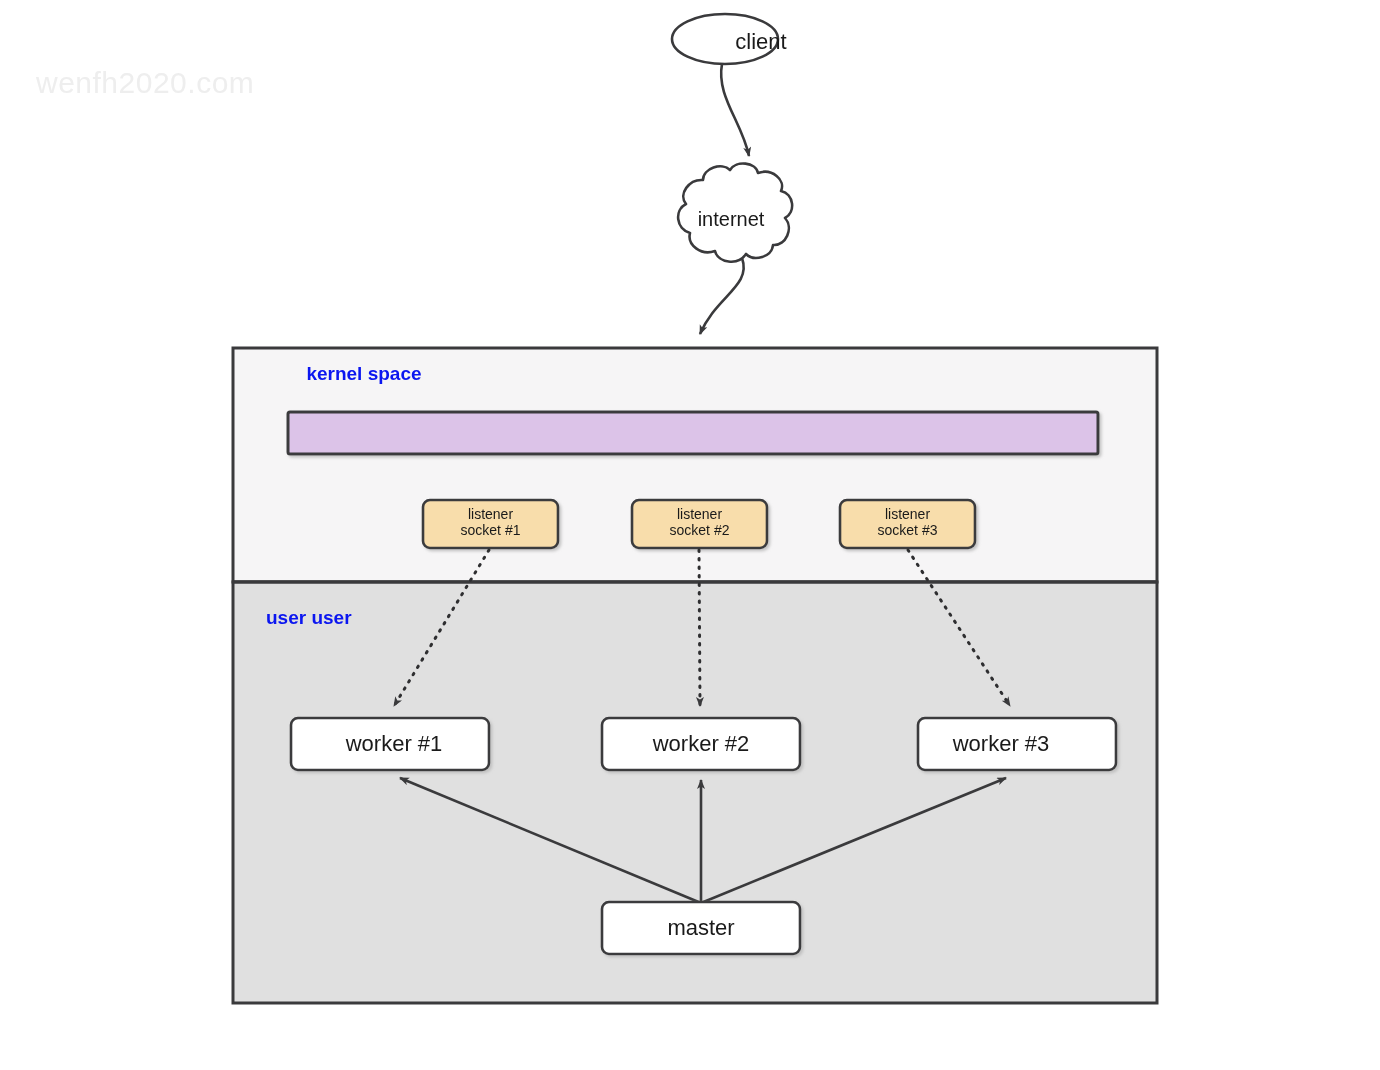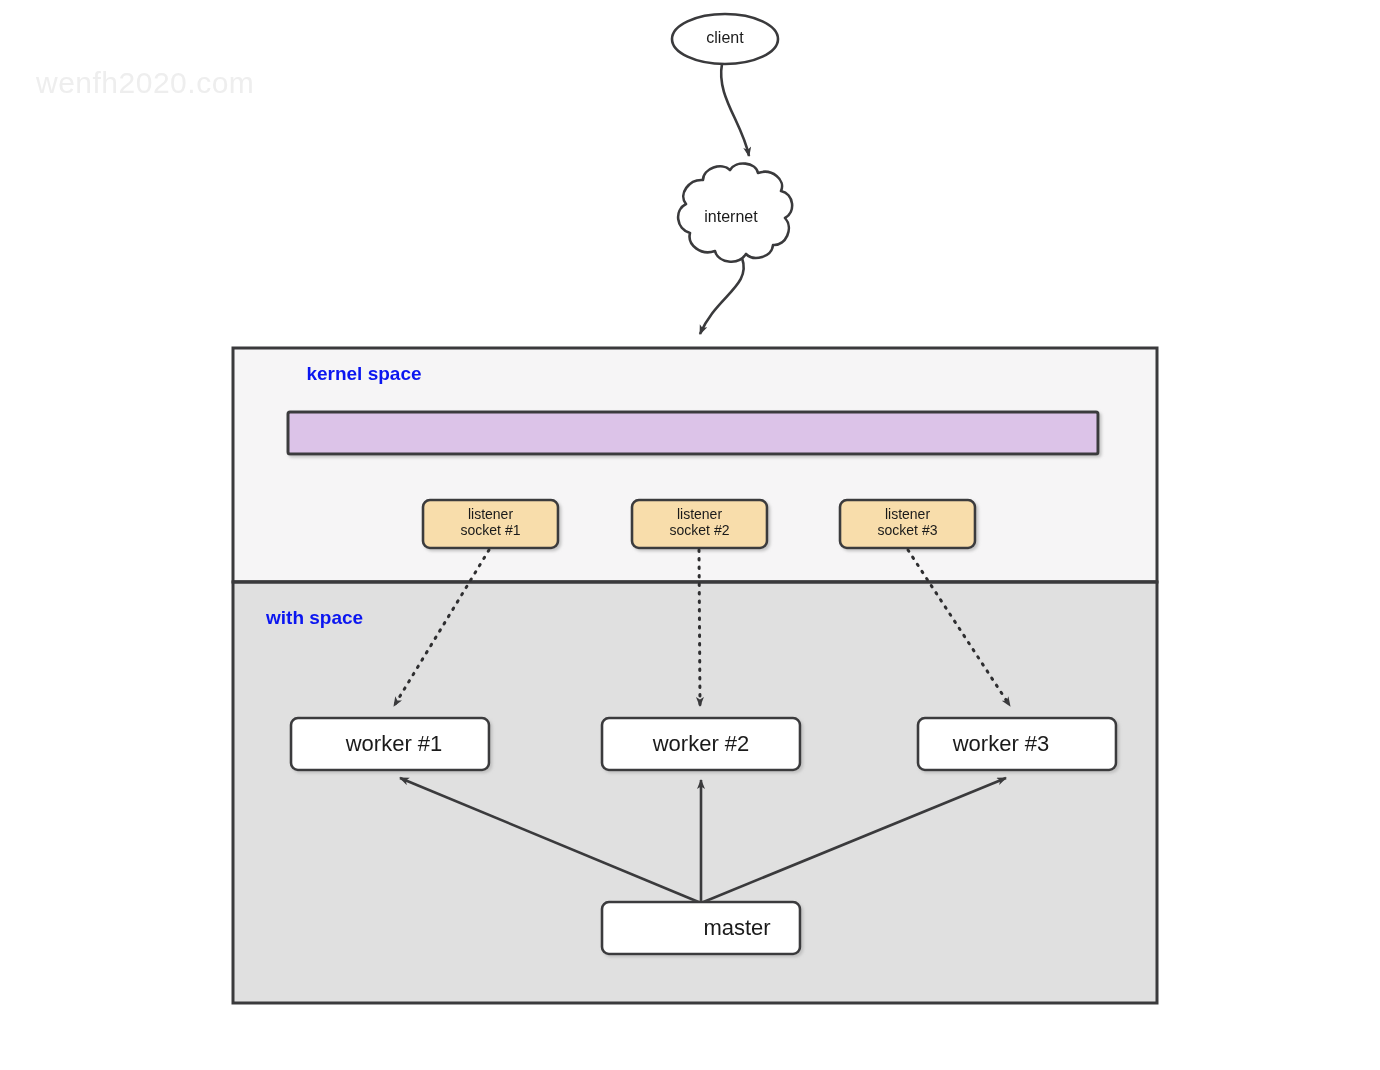--- a/index.html
+++ b/index.html
@@ -33,36 +33,36 @@
   }
   
   .lbl {
     position: absolute;
     text-align: center;
     color: #1a1a1a;
     font-family: "Liberation Sans", sans-serif;
     line-height: 1.15;
     pointer-events: none;
   }
-  .lbl-client   { left: 672px; top: 29px;  width: 106px; font-size: 16px; }
-  .lbl-internet { left: 676px; top: 208px; width: 110px; font-size: 16px; }
+  .lbl-client   { left: 672px; top: 29px;  width: 106px; font-size: 22px; padding-left: 36px; }
+  .lbl-internet { left: 676px; top: 208px; width: 110px; font-size: 20px; }
   .lbl-kernel   { left: 264px; top: 363px; width: 200px; font-size: 19px;
                   font-weight: bold; color: #0b16f0; text-align: center; }
   .lbl-reuse    { left: 598px; top: 364px; width: 330px; font-size: 20px;
                   font-weight: bold; color: #e8392a; text-align: left; }
   .lbl-user     { left: 266px; top: 607px; width: 200px; font-size: 19px;
                   font-weight: bold; color: #0b16f0; text-align: left; }
   .lbl-hash     { left: 288px; top: 422px; width: 810px; font-size: 20px; }
   .lbl-sock1    { left: 423px; top: 506px; width: 135px; font-size: 14px; }
   .lbl-sock2    { left: 632px; top: 506px; width: 135px; font-size: 14px; }
   .lbl-sock3    { left: 840px; top: 506px; width: 135px; font-size: 14px; }
   .lbl-w1       { left: 291px; top: 731px; width: 206px; font-size: 22px; }
   .lbl-w2       { left: 602px; top: 731px; width: 198px; font-size: 22px; }
   .lbl-w3       { left: 918px; top: 731px; width: 166px; font-size: 22px; }
-  .lbl-master   { left: 602px; top: 915px; width: 198px; font-size: 22px; padding-left: 36px; }
+  .lbl-master   { left: 602px; top: 915px; width: 198px; font-size: 22px; }
 </style>
 </head>
 <body>
 
 <div id="canvas">
 
   <svg width="1380" height="1070" viewBox="0 0 1380 1070" style="position:absolute;left:0;top:0;">
     <defs>
       <marker id="arrowSolid" markerWidth="12" markerHeight="12" refX="9" refY="4" orient="auto" markerUnits="userSpaceOnUse">
         <path d="M0,0 L10,4 L0,8 L2.6,4 Z" fill="#3a3a3c"></path>
@@ -124,21 +124,21 @@
 
   <div class="watermark">wenfh2020.com</div>
 
   <div class="lbl lbl-client">client</div>
 
   <div class="lbl lbl-internet">internet</div>
 
   <div class="lbl lbl-kernel">kernel space</div>
 
 
-  <div class="lbl lbl-user">with space</div>
+  <div class="lbl lbl-user">user user</div>
 
 
   <div class="lbl lbl-sock1">
     <div>listener</div>
     <div>socket #1</div>
   </div>
   <div class="lbl lbl-sock2">
     <div>listener</div>
     <div>socket #2</div>
   </div>

